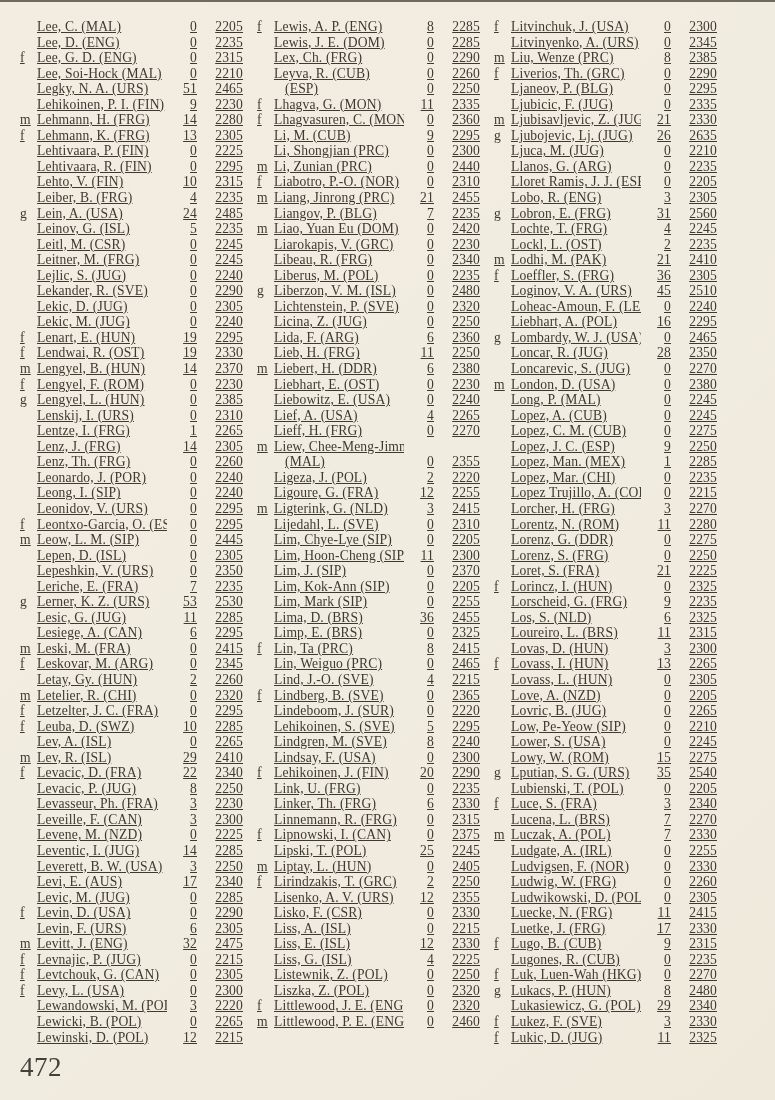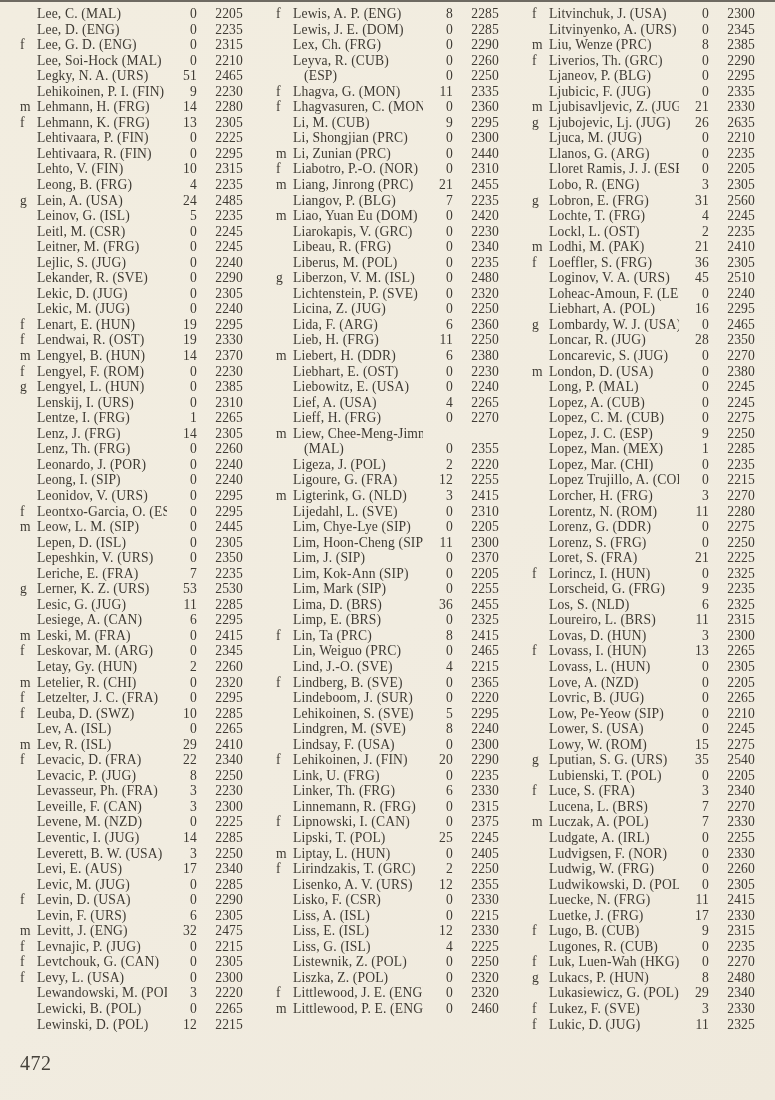--- a/index.html
+++ b/index.html
@@ -21,25 +21,26 @@
     color: #3e3a33;
   }
   .scan-edge-top {
     position: absolute;
     top: 0; left: 0;
     width: 775px; height: 2px;
     background: #6e6a62;
   }
   .columns {
     position: absolute;
-    top: 6px;
+    top: 19px;
     left: 20px;
     width: 736px;
     display: flex;
-    gap: 33px;
+    gap: 14px;
+    text-decoration: underline;
   }
   .col {
     width: 223px;
     flex: none;
   }
   .row {
     display: flex;
     align-items: baseline;
     height: 15.55px;
     font-size: 13.6px;
@@ -65,21 +66,21 @@
   }
   .r {
     width: 46px;
     flex: none;
     text-align: right;
   }
   .page-number {
     position: absolute;
     left: 20px;
     top: 1052px;
-    font-size: 20px;
+    font-size: 27px;
     letter-spacing: 0.5px;
     color: #45413a;
   }
 </style>
 </head>
 <body>
 
 <div class="page">
   <div class="scan-edge-top"></div>
   <div class="columns">
@@ -145,21 +146,21 @@
           <span class="r">2295</span>
         </div>
         <div class="row">
           <span class="t"></span>
           <span class="n">Lehto, V. (FIN)</span>
           <span class="g">10</span>
           <span class="r">2315</span>
         </div>
         <div class="row">
           <span class="t"></span>
-          <span class="n">Leong, B. (FRG)</span>
+          <span class="n">Leiber, B. (FRG)</span>
           <span class="g">4</span>
           <span class="r">2235</span>
         </div>
         <div class="row">
           <span class="t">g</span>
           <span class="n">Lein, A. (USA)</span>
           <span class="g">24</span>
           <span class="r">2485</span>
         </div>
         <div class="row">

